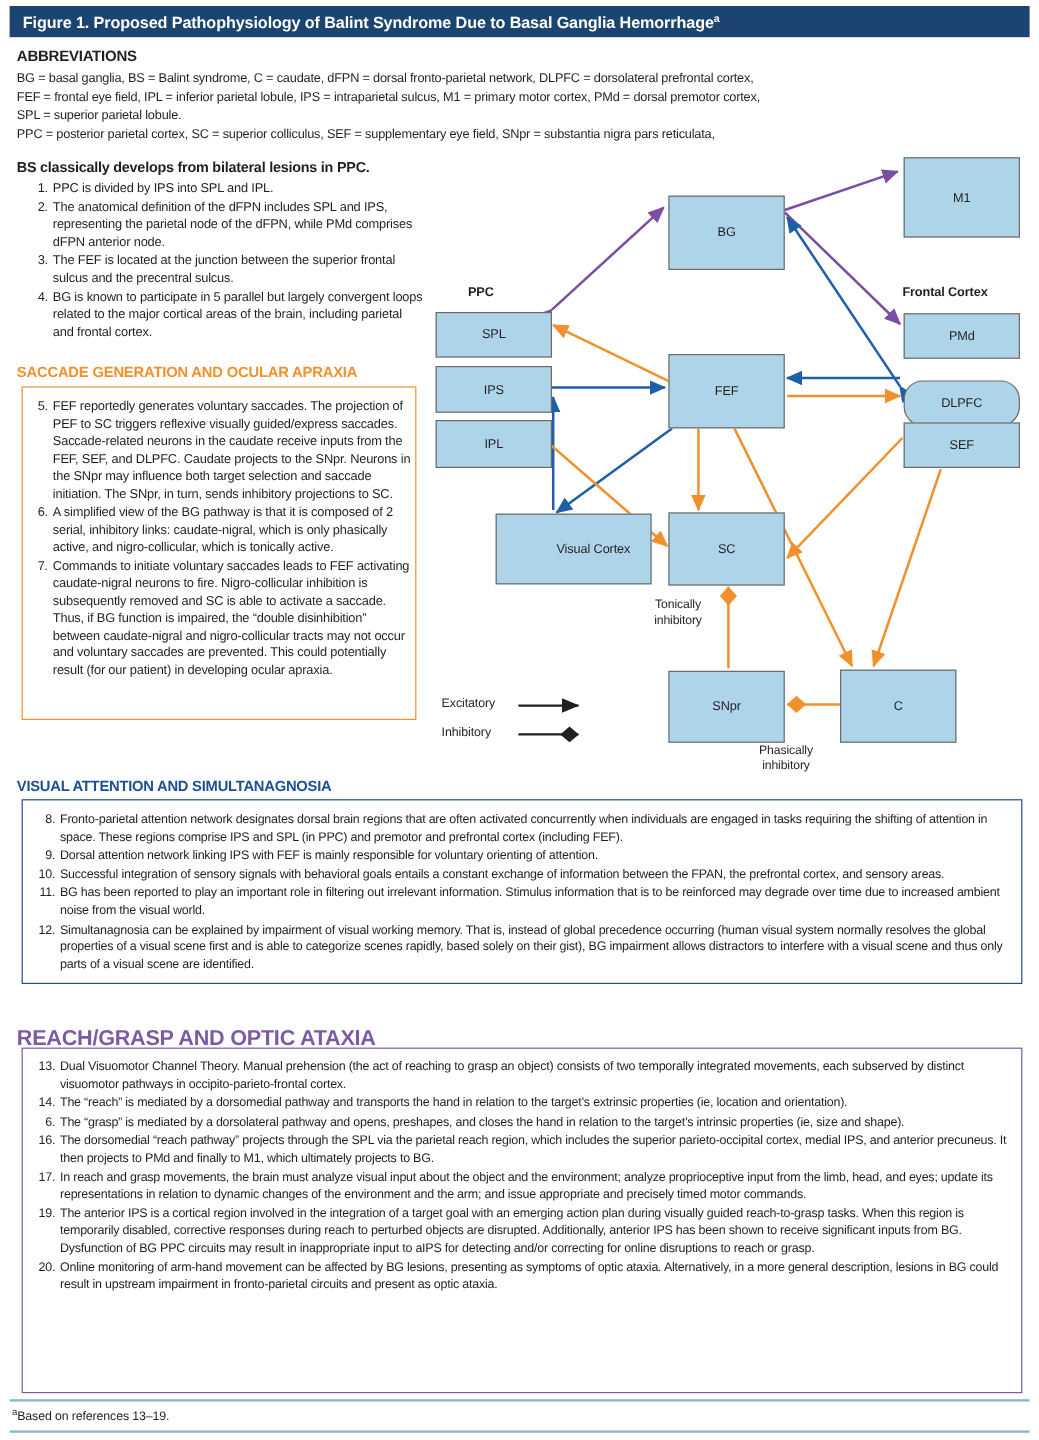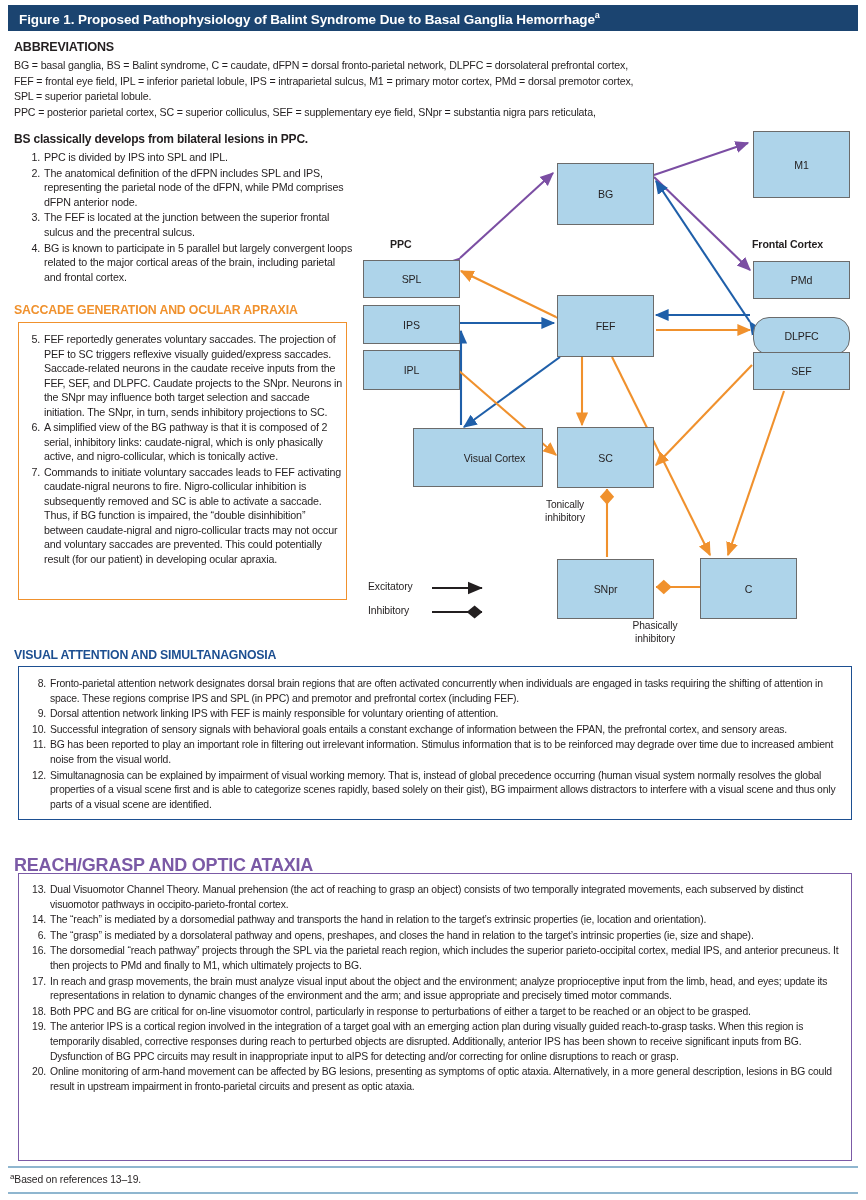--- a/index.html
+++ b/index.html
@@ -171,21 +171,20 @@
   </ol>
 
   <div class="h-purple">REACH/GRASP AND OPTIC ATAXIA</div>
   <div class="box-purple"></div>
   <ol class="num list4">
     <li><span class="n">13.</span><span>Dual Visuomotor Channel Theory. Manual prehension (the act of reaching to grasp an object) consists of two temporally integrated movements, each subserved by distinct visuomotor pathways in occipito-parieto-frontal cortex.</span></li>
     <li><span class="n">14.</span><span>The “reach” is mediated by a dorsomedial pathway and transports the hand in relation to the target’s extrinsic properties (ie, location and orientation).</span></li>
     <li><span class="n">6.</span><span>The “grasp” is mediated by a dorsolateral pathway and opens, preshapes, and closes the hand in relation to the target’s intrinsic properties (ie, size and shape).</span></li>
     <li><span class="n">16.</span><span>The dorsomedial “reach pathway” projects through the SPL via the parietal reach region, which includes the superior parieto-occipital cortex, medial IPS, and anterior precuneus. It then projects to PMd and finally to M1, which ultimately projects to BG.</span></li>
     <li><span class="n">17.</span><span>In reach and grasp movements, the brain must analyze visual input about the object and the environment; analyze proprioceptive input from the limb, head, and eyes; update its representations in relation to dynamic changes of the environment and the arm; and issue appropriate and precisely timed motor commands.</span></li>
-    <li><span class="n">18.</span><span>Both PPC and BG are critical for on-line visuomotor control, particularly in response to perturbations of either a target to be reached or an object to be grasped.</span></li>
     <li><span class="n">19.</span><span>The anterior IPS is a cortical region involved in the integration of a target goal with an emerging action plan during visually guided reach-to-grasp tasks. When this region is temporarily disabled, corrective responses during reach to perturbed objects are disrupted. Additionally, anterior IPS has been shown to receive significant inputs from BG. Dysfunction of BG PPC circuits may result in inappropriate input to aIPS for detecting and/or correcting for online disruptions to reach or grasp.</span></li>
     <li><span class="n">20.</span><span>Online monitoring of arm-hand movement can be affected by BG lesions, presenting as symptoms of optic ataxia. Alternatively, in a more general description, lesions in BG could result in upstream impairment in fronto-parietal circuits and present as optic ataxia.</span></li>
   </ol>
 
   <div class="rule top"></div>
   <div class="footnote"><sup>a</sup><span>Based on references 13–19.</span></div>
   <div class="rule bot"></div>
 
   <div class="diagram">
 

